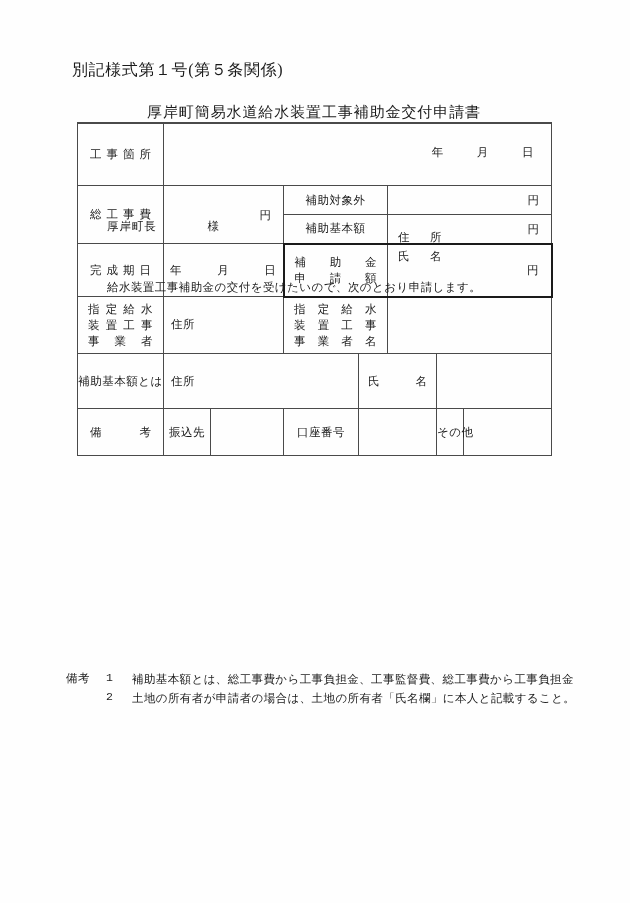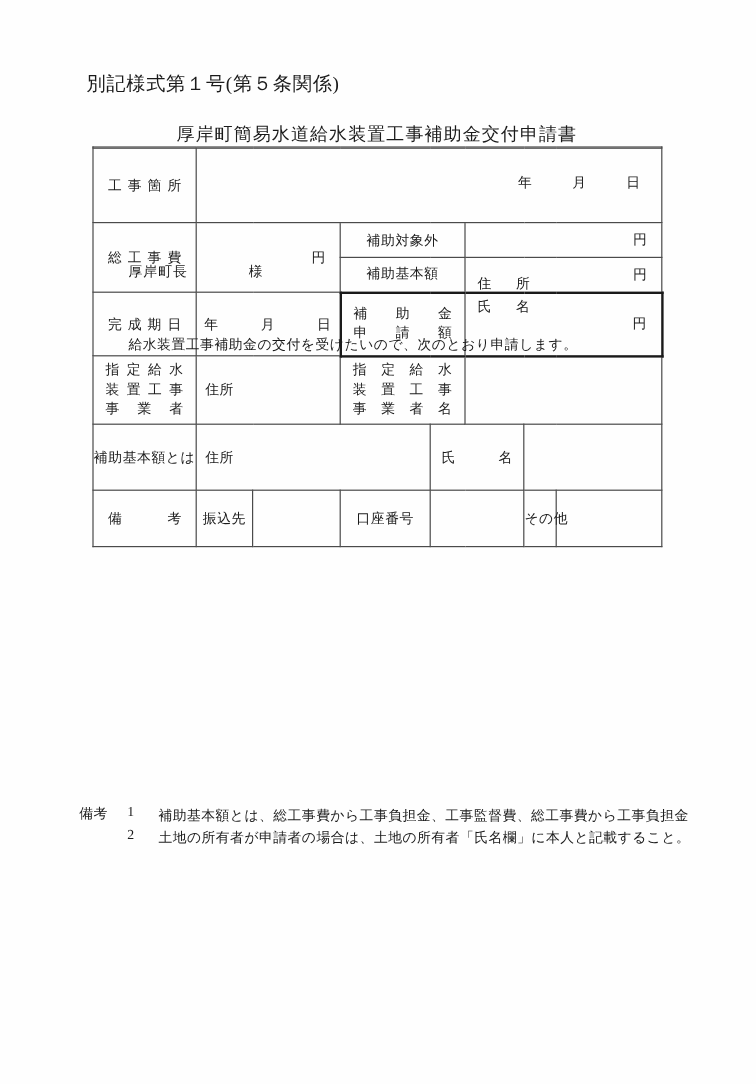--- a/index.html
+++ b/index.html
@@ -173,20 +173,21 @@
     position: absolute;
     left: 66px;
     top: 671px;
     width: 520px;
     font-size: 11.5px;
     letter-spacing: 0.4px;
   }
   .note-row {
     display: flex;
     align-items: flex-start;
+    font-family: Liberation Mono, monospace;
   }
   .note-head {
     width: 34px;
     flex: 0 0 34px;
     white-space: nowrap;
   }
   .note-num {
     width: 26px;
     flex: 0 0 26px;
     text-align: left;

